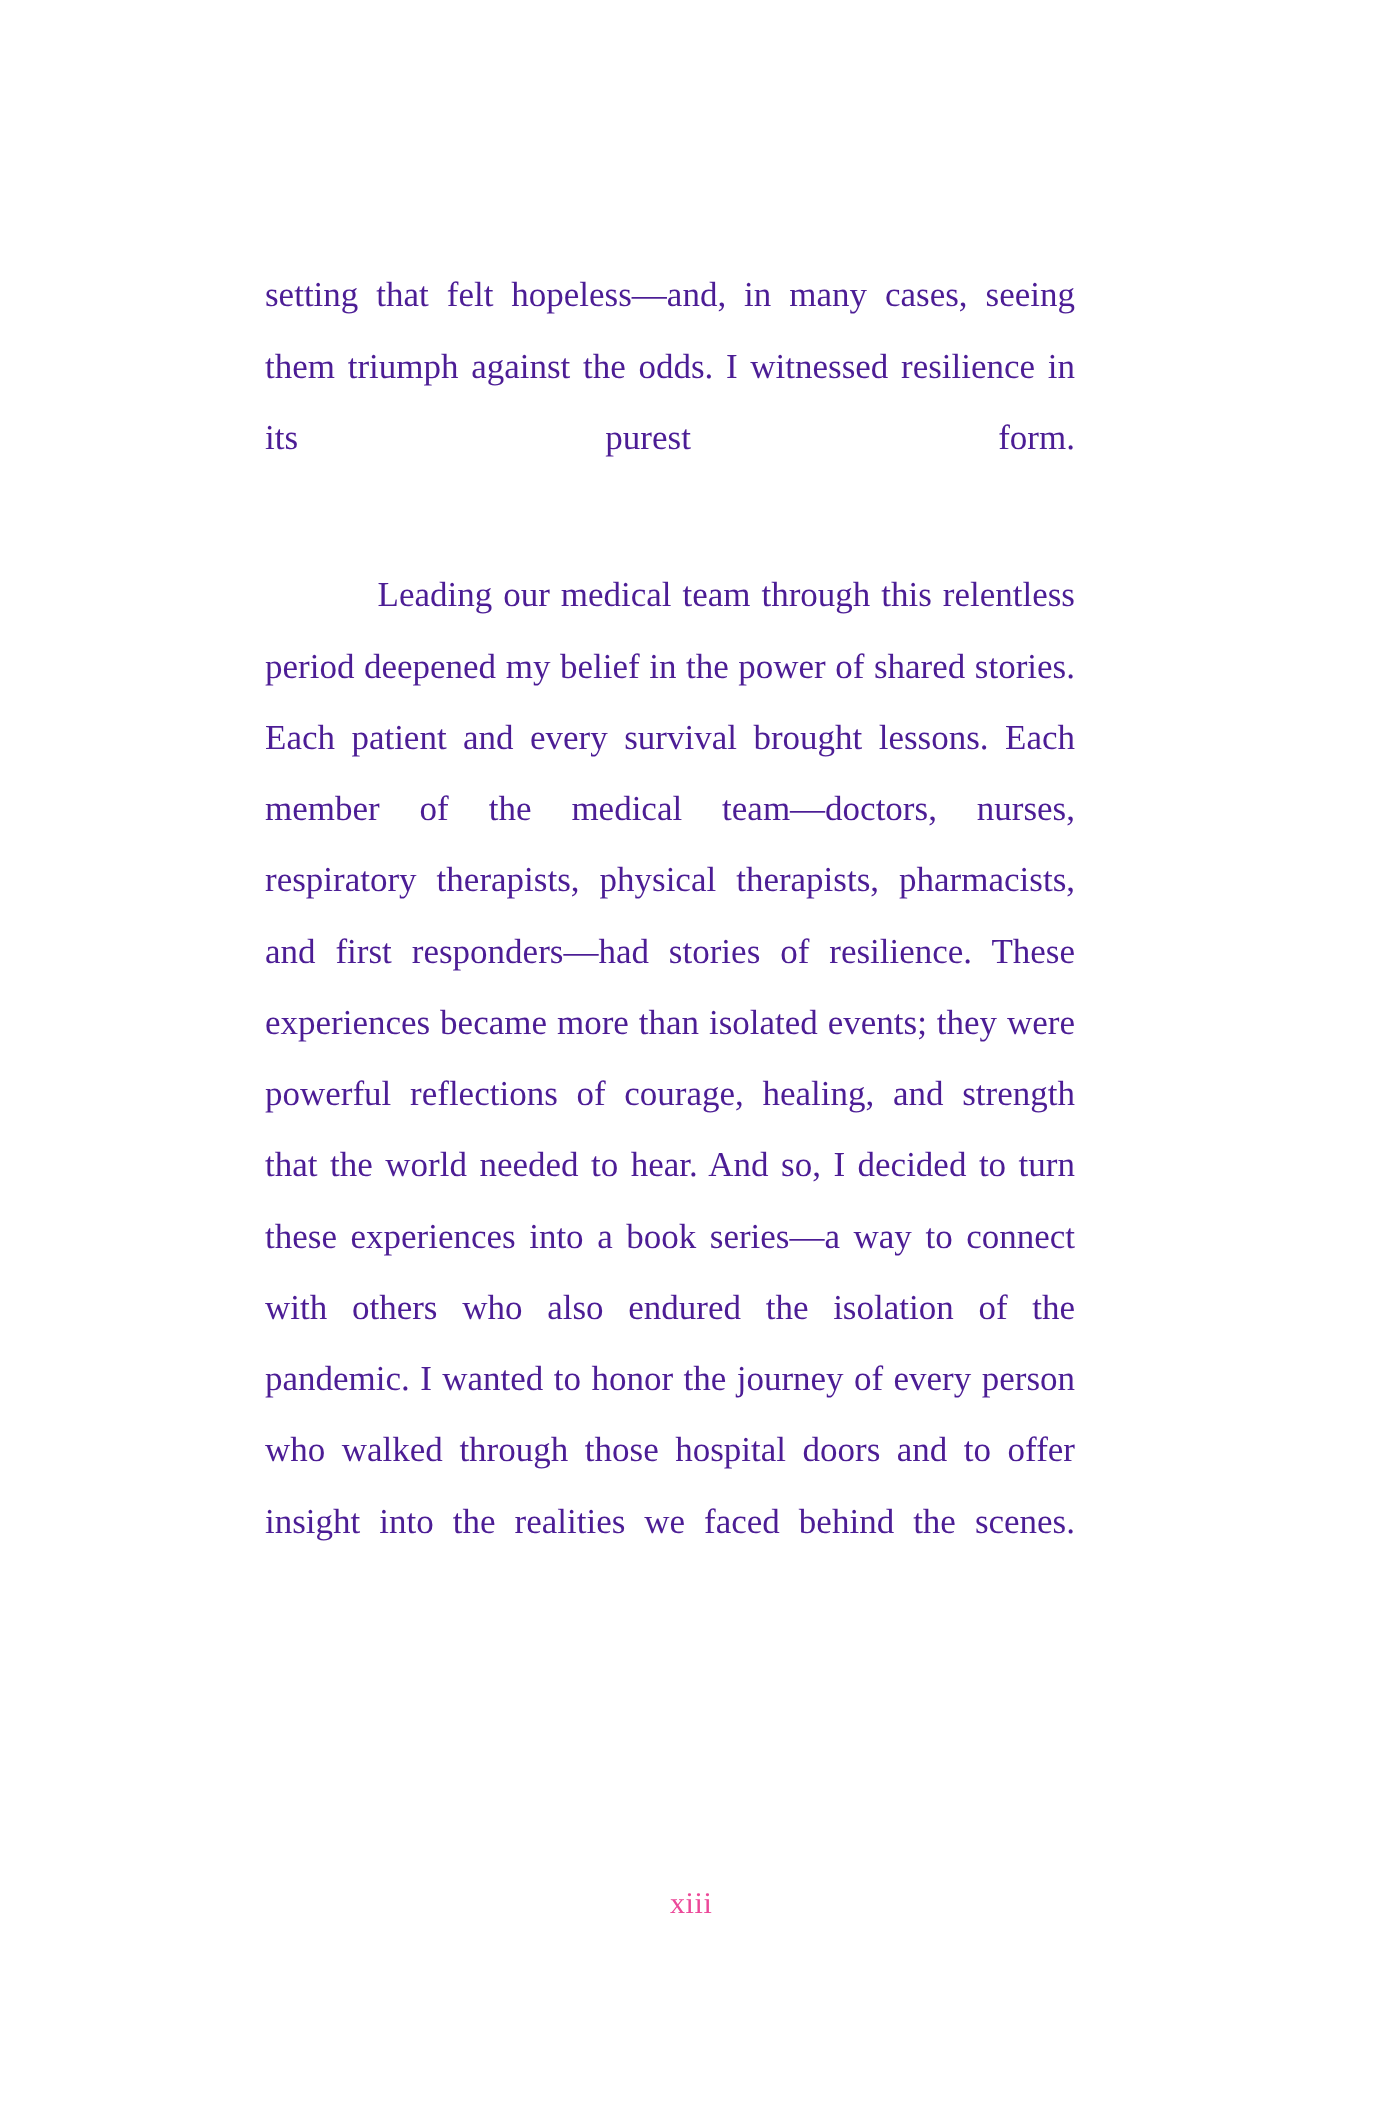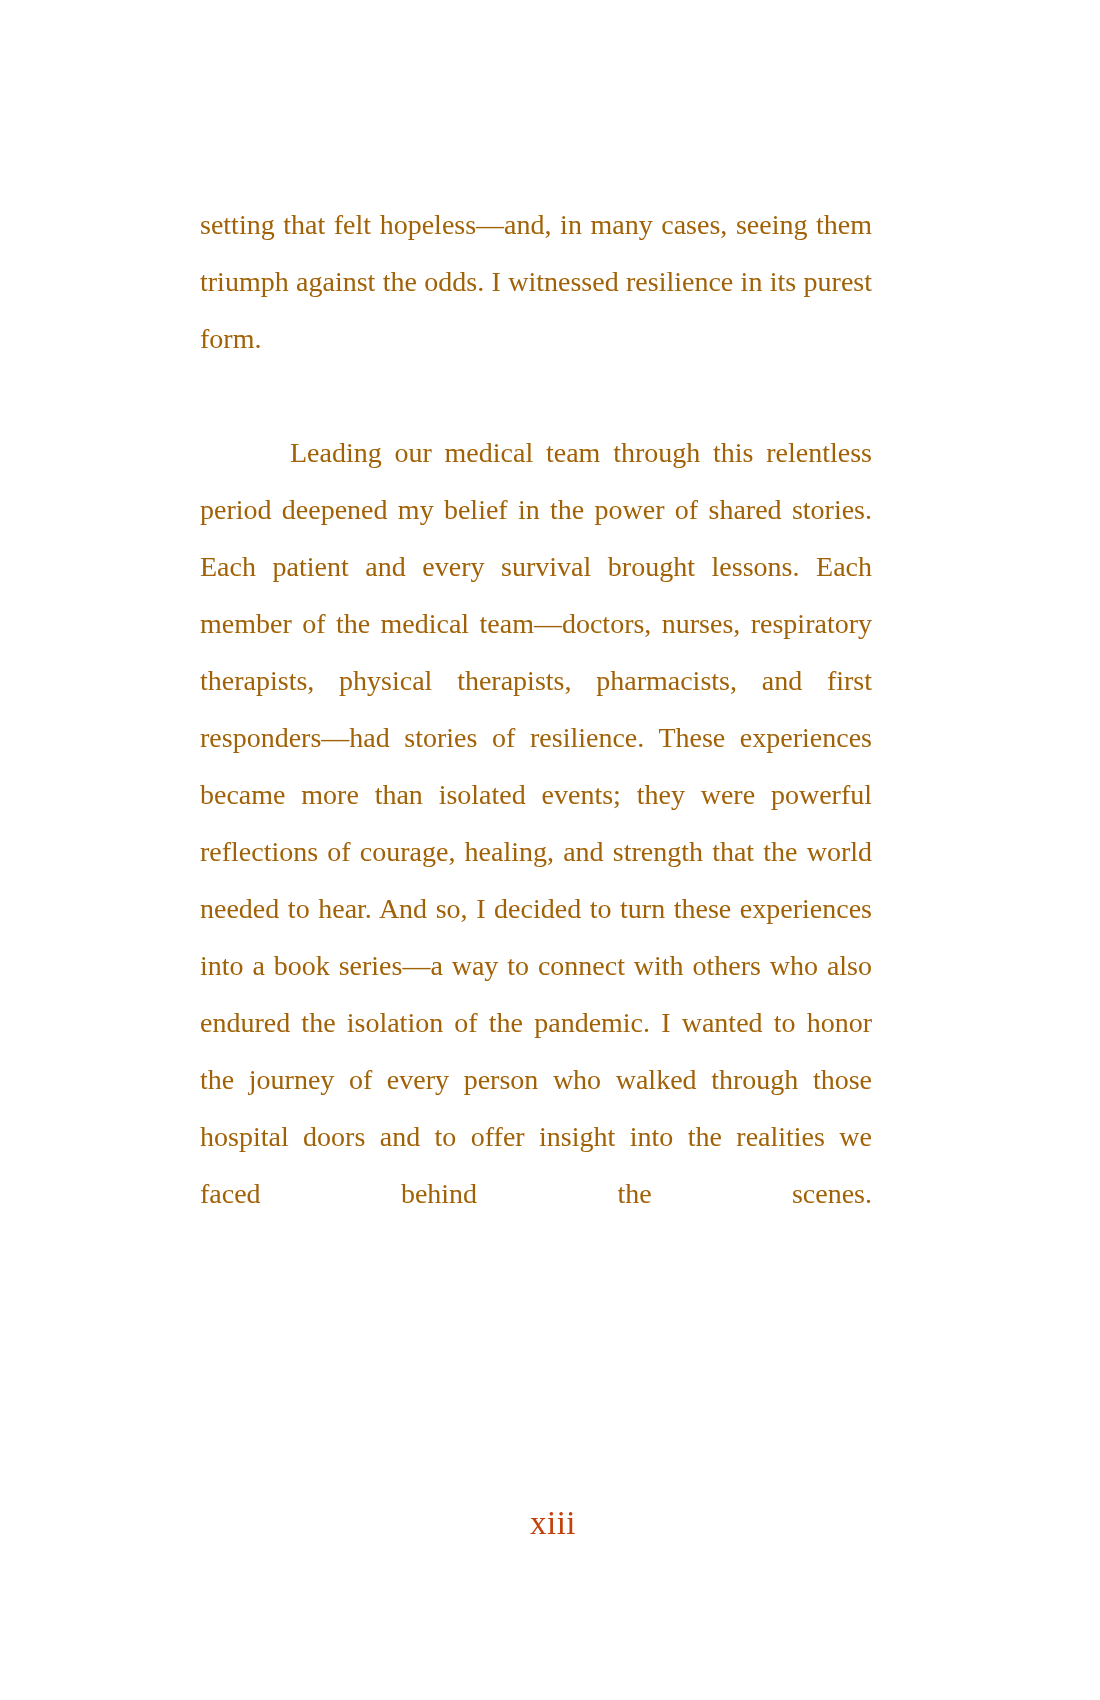--- a/index.html
+++ b/index.html
@@ -27,26 +27,26 @@
   }
 
   .text-block {
     position: absolute;
     left: 200px;
     top: 196px;
     width: 672px;
   }
 
   .para {
-    margin: 0;
+    margin: 12px;
     text-align: justify;
     text-justify: inter-word;
     font-size: 28px;
     line-height: 57px;
-    color: #a16207;
+    color: #4c1d95;
     hyphens: none;
     -webkit-hyphens: none;
   }
 
   .para.first {
     text-indent: 0;
   }
 
   .para.indented {
     text-indent: 90px;
@@ -59,23 +59,23 @@
     display: inline-block;
     width: 100%;
   }
 
   .page-number {
     position: absolute;
     left: 0;
     top: 1503px;
     width: 1100px;
     text-align: center;
-    font-size: 33px;
+    font-size: 24px;
     line-height: 40px;
-    color: #c2410c;
+    color: #ec4899;
     letter-spacing: 0.5px;
   }
 
   
   .page-number span {
     display: inline-block;
     transform: translateX(3px);
   }
 </style>
 </head>

